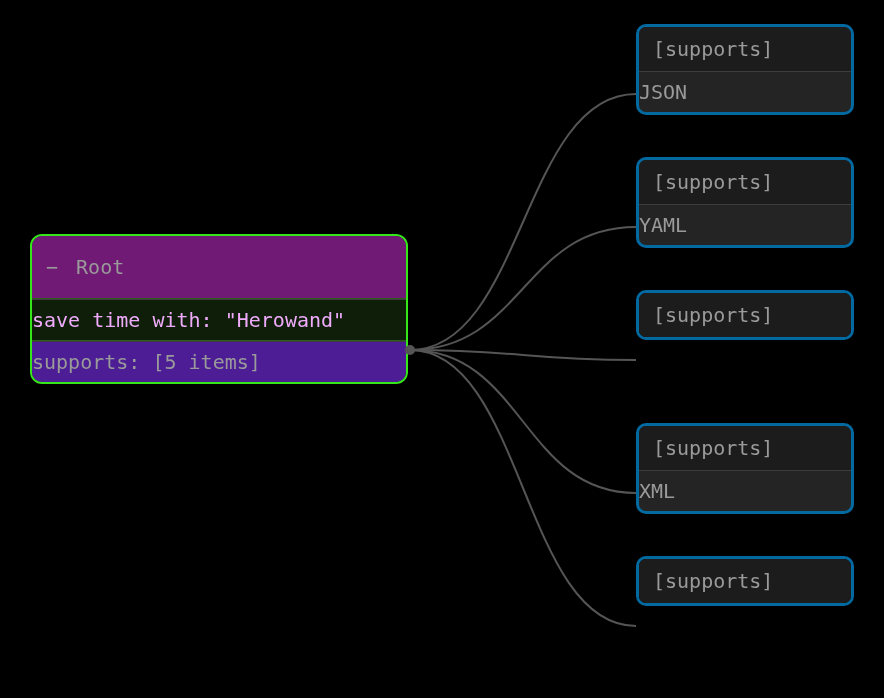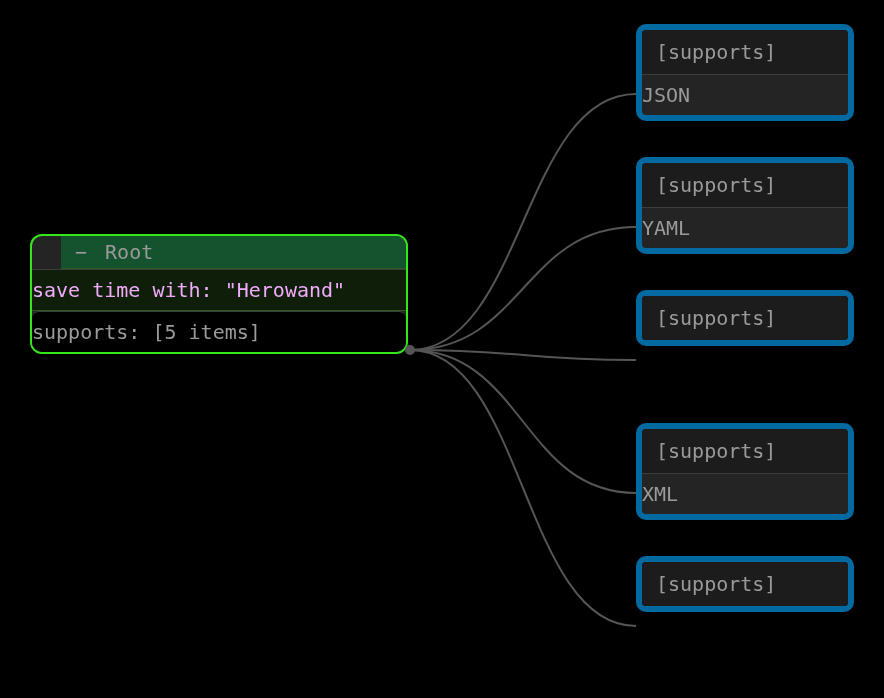--- a/index.html
+++ b/index.html
@@ -16,21 +16,21 @@
     position: absolute;
     left: 0; top: 0;
     width: 884px;
     height: 698px;
     pointer-events: none;
   }
 
   .node {
     position: absolute;
     background: #242424;
-    border: 6px solid #0369a1;
+    border: 3px solid #0369a1;
     border-radius: 10px;
     box-sizing: border-box;
     overflow: hidden;
   }
   .node .row {
     padding: 8px 0;
     color: #9a9a9a;
     white-space: nowrap;
   }
   .node .row + .row {
@@ -39,35 +39,33 @@
 
   
   .root {
     left: 30px;
     top: 234px;
     width: 378px;
     border: 2px solid #35e61b;
     border-radius: 12px;
   }
   .root .head {
-    background: #14532d;
-    padding: 4px 14px;
+    background: #701a75;
+    padding: 19px 14px;
     color: #9a9a9a;
     border-bottom: 1px solid #2e5a1d;
-    margin-left: 29px;
   }
   .root .body1 {
     background: #0f1e08;
     color: #35e61b;
     border-bottom: 1px solid #2e5a1d;
   }
   .root .body2 {
-    background: #000000;
+    background: #4c1d95;
     color: #9a9a9a;
-    border-radius: 7px;
   }
 
   .port {
     position: absolute;
     width: 10px;
     height: 10px;
     background: #555;
     border-radius: 50%;
   }
 

